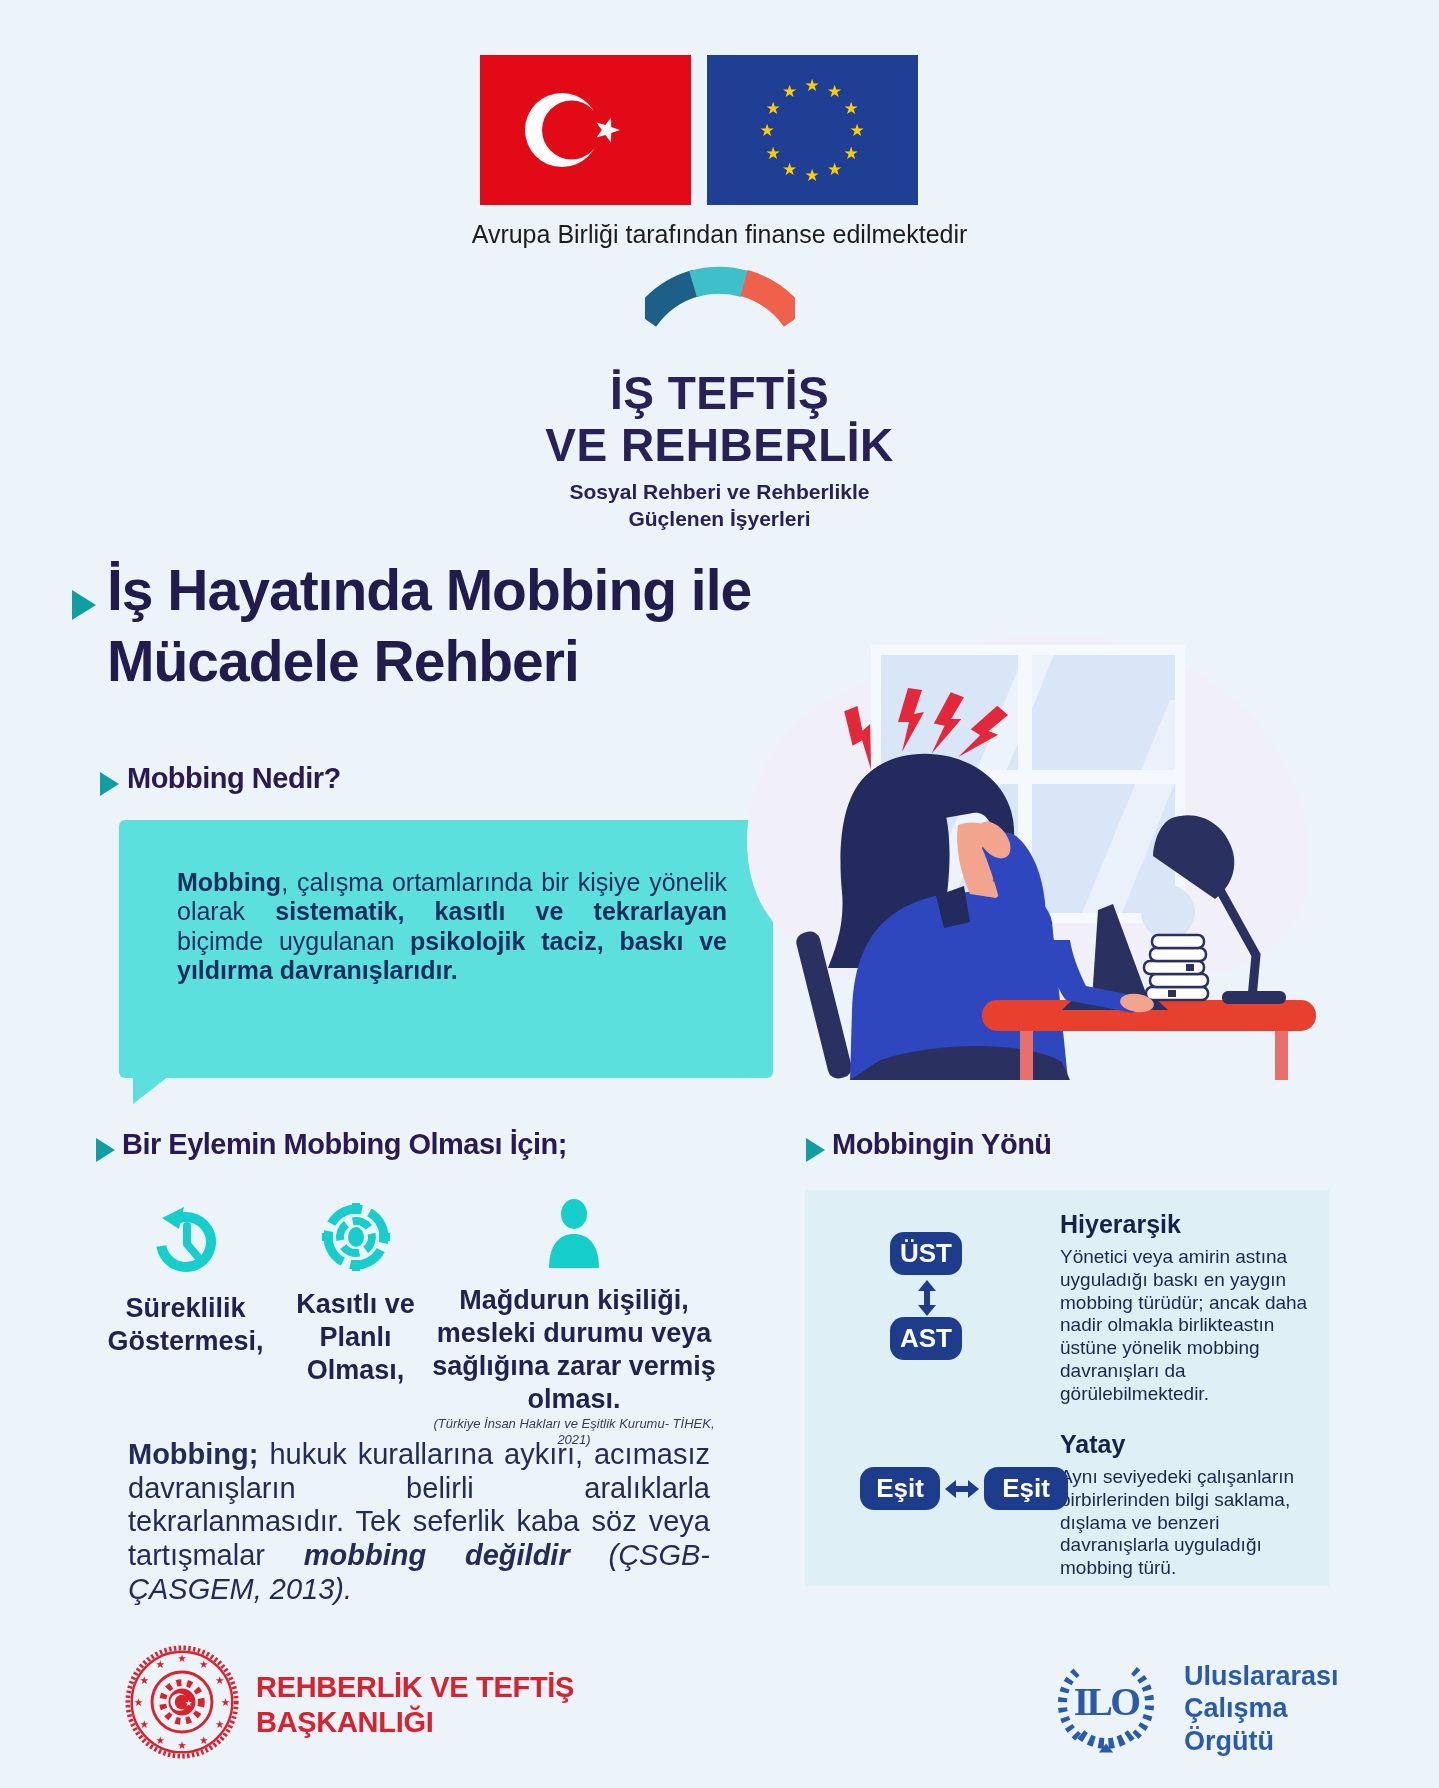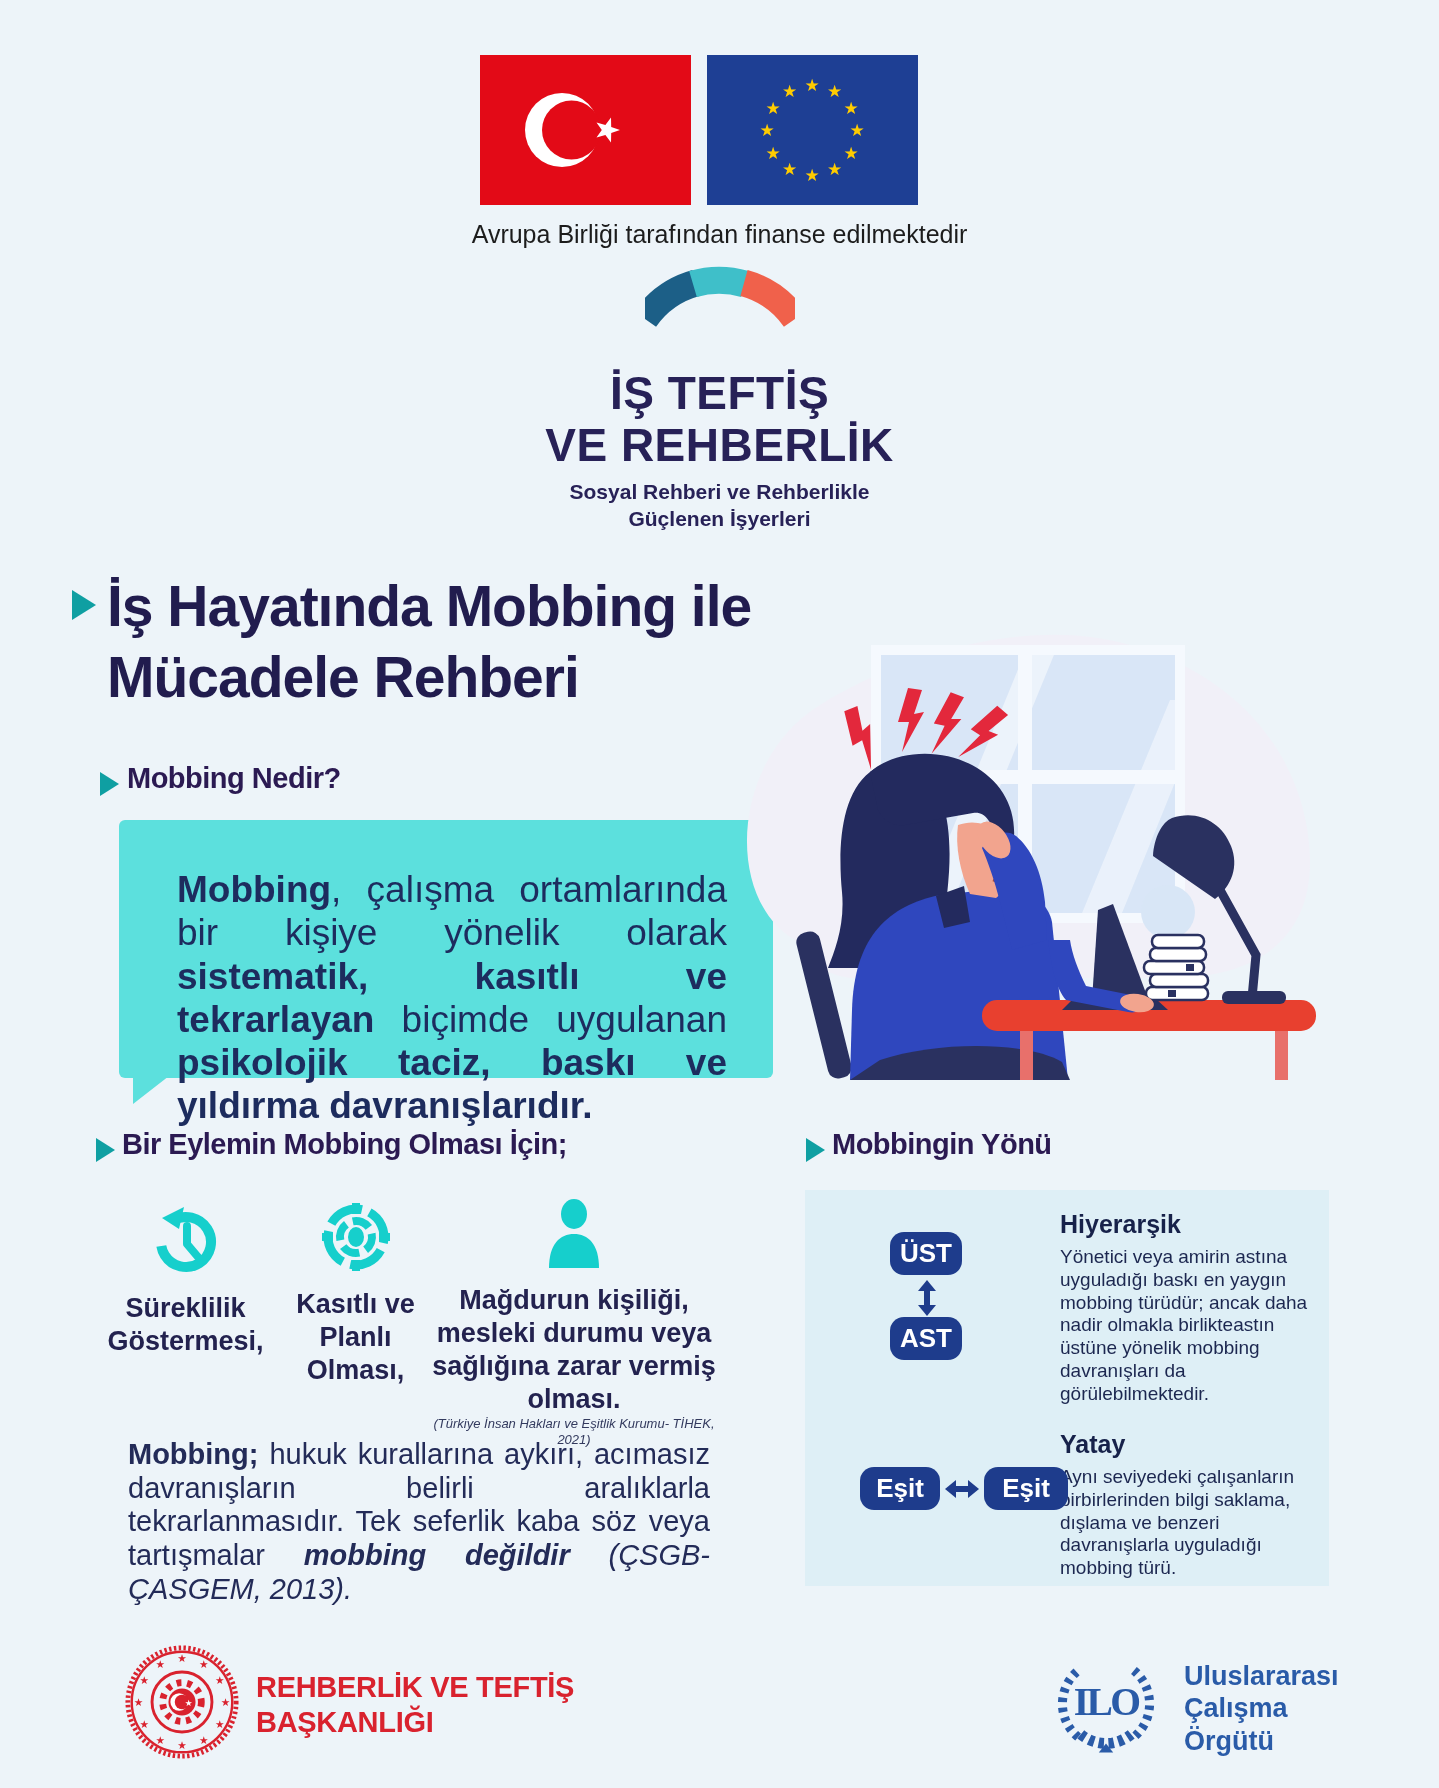--- a/index.html
+++ b/index.html
@@ -10,27 +10,27 @@
   .flags{left:480px;top:55px;display:flex;gap:16px;}
   .funding{left:0;top:220px;width:1439px;text-align:center;font-size:25px;color:#1C1C1C;}
   .logoblk{left:0;top:254px;width:1439px;text-align:center;}
   .logoblk .arc{display:block;margin:0 auto;}
   .logotitle{font-size:46px;font-weight:bold;color:#272157;letter-spacing:.5px;line-height:1.04;margin-top:4px;}
   .logosub{font-size:21px;font-weight:bold;color:#272157;line-height:1.3;margin-top:8px;}
   
   .tri{width:0;height:0;border-top:12px solid transparent;border-bottom:12px solid transparent;border-left:19px solid #0F9FA2;}
   .tri.big{border-top-width:15px;border-bottom-width:15px;border-left-width:24px;}
   
-  .maintitle{left:107px;top:555px;font-size:57px;font-weight:bold;color:#211C4E;letter-spacing:-1px;line-height:1.25;margin-top:16px;}
+  .maintitle{left:107px;top:555px;font-size:57px;font-weight:bold;color:#211C4E;letter-spacing:-1px;line-height:1.25;}
   
   .h2{font-size:29px;font-weight:bold;color:#2B1A52;letter-spacing:-.5px;text-align:center;}
   
   .defbox{left:119px;top:820px;width:654px;height:258px;background:#5CE0DD;border-radius:6px;box-sizing:border-box;padding:48px 46px 0 58px;}
   .defbox:after{content:"";position:absolute;left:14px;bottom:-26px;width:0;height:0;border-top:28px solid #5CE0DD;border-right:36px solid transparent;}
-  .deftext{font-size:37px;line-height:1.17;color:#1D2C5E;text-align:justify;}
+  .deftext{font-size:25px;line-height:1.17;color:#1D2C5E;text-align:justify;}
   .deftext b{font-weight:bold;}
   
   .crit-col{text-align:center;}
   .crit-label{margin-top:12px;font-size:27px;font-weight:bold;color:#23224F;line-height:1.22;}
   .citation{font-size:13px;font-style:italic;color:#333A5E;line-height:1.25;}
   
   .note{left:128px;top:1438px;width:582px;font-size:29px;line-height:1.16;color:#232B58;text-align:justify;}
   .note b{font-weight:bold;margin-top:36px;}
   .note .bi{font-weight:bold;font-style:italic;}
   .note .it{font-style:italic;}

